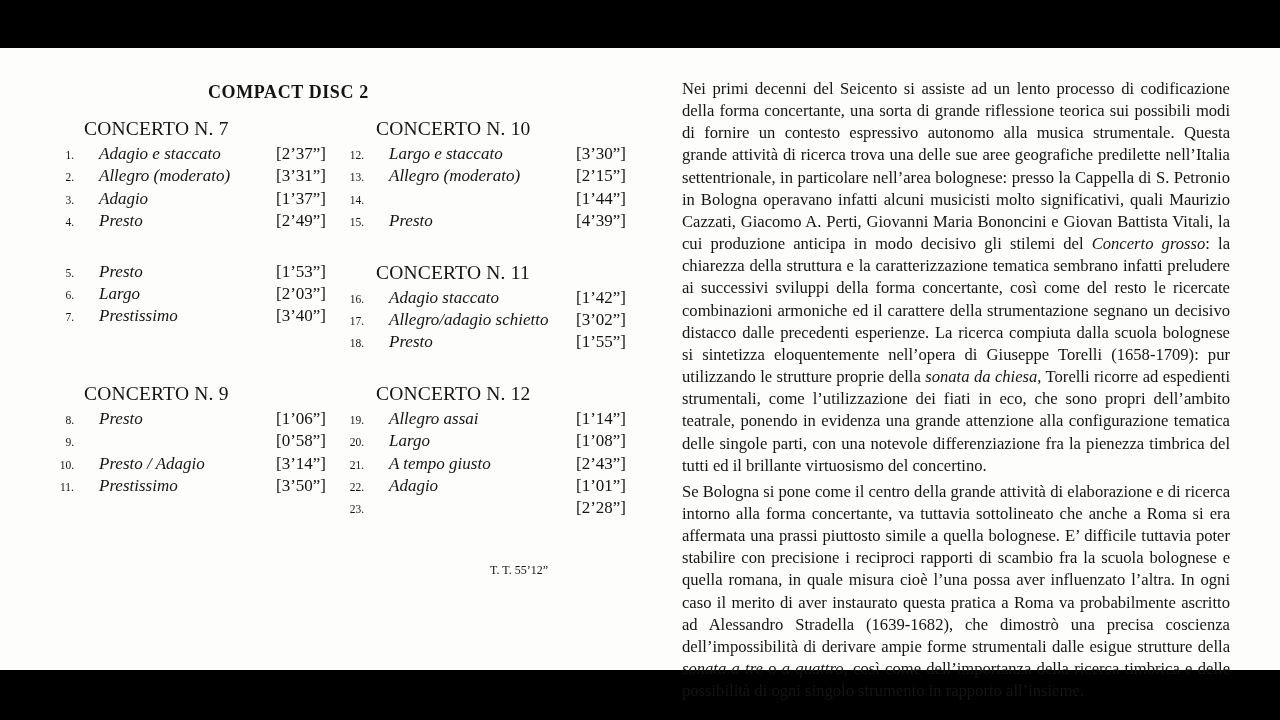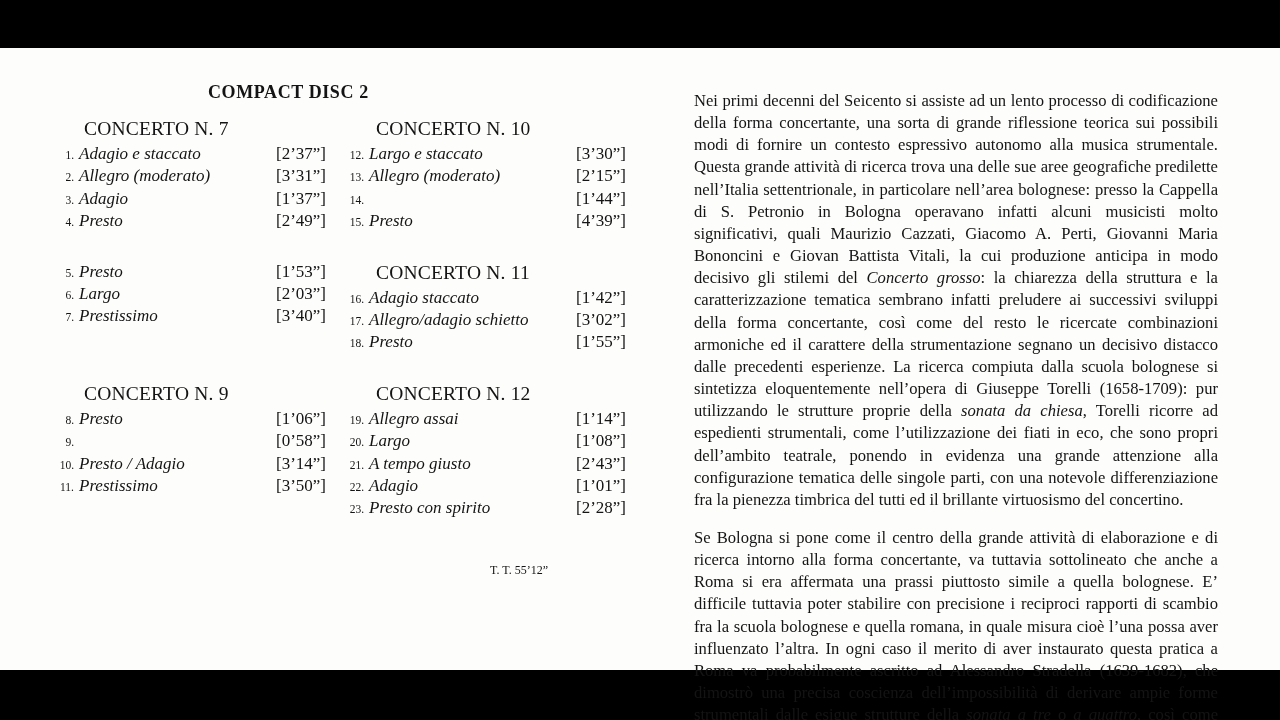--- a/index.html
+++ b/index.html
@@ -88,20 +88,21 @@
     width: 26px;
     text-align: right;
     font-size: 11.5px;
     padding-right: 5px;
     flex: none;
   }
   .track-title {
     font-style: italic;
     font-size: 17px;
     flex: 1 1 auto;
+    margin-left: 20px;
   }
   .track-dur {
     font-size: 17px;
     flex: none;
     text-align: center;
   }
   
   .col-left .track-dur { width: 74px; margin-left: auto; }
   .col-right .track-dur { width: 74px; margin-left: auto; }
   .col-right .concerto-heading { margin-left: 38px; }
@@ -115,21 +116,21 @@
   }
 
   
   .essay-pane {
     position: absolute;
     left: 678px;
     top: 26px;
     width: 556px;
   }
   .essay-para {
-    margin: 16px;
+    margin: 4px;
     font-size: 16.6px;
     line-height: 22.15px;
     text-align: justify;
     text-justify: inter-word;
     hyphens: none;
   }
   .essay-para .it { font-style: italic; }
 </style>
 </head>
 <body>
@@ -265,21 +266,20 @@
               <span class="track-title">A tempo giusto</span>
               <span class="track-dur">[2’43”]</span>
             </div>
             <div class="track-row">
               <span class="track-num">22.</span>
               <span class="track-title">Adagio</span>
               <span class="track-dur">[1’01”]</span>
             </div>
             <div class="track-row">
               <span class="track-num">23.</span>
-              <span class="track-title">Presto con spirito</span>
               <span class="track-dur">[2’28”]</span>
             </div>
           </div>
         </div>
 
       <div class="total-time">T. T. 55’12”</div>
     </div>
 
     <div class="essay-pane" id="essay-pane">
         <p class="essay-para"><span>Nei primi decenni del Seicento si assiste ad un lento processo di codificazione della forma concertante, una sorta di grande riflessione teorica sui possibili modi di fornire un contesto espressivo autonomo alla musica strumentale. Questa grande attività di ricerca trova una delle sue aree geografiche predilette nell’Italia settentrionale, in particolare nell’area bolognese: presso la Cappella di S. Petronio in Bologna operavano infatti alcuni musicisti molto significativi, quali Maurizio Cazzati, Giacomo A. Perti, Giovanni Maria Bononcini e Giovan Battista Vitali, la cui produzione anticipa in modo decisivo gli stilemi del </span><span class="it">Concerto grosso</span><span>: la chiarezza della struttura e la caratterizzazione tematica sembrano infatti preludere ai successivi sviluppi della forma concertante, così come del resto le ricercate combinazioni armoniche ed il carattere della strumentazione segnano un decisivo distacco dalle precedenti esperienze. La ricerca compiuta dalla scuola bolognese si sintetizza eloquentemente nell’opera di Giuseppe Torelli (1658-1709): pur utilizzando le strutture proprie della </span><span class="it">sonata da chiesa</span><span>, Torelli ricorre ad espedienti strumentali, come l’utilizzazione dei fiati in eco, che sono propri dell’ambito teatrale, ponendo in evidenza una grande attenzione alla configurazione tematica delle singole parti, con una notevole differenziazione fra la pienezza timbrica del tutti ed il brillante virtuosismo del concertino.</span></p>

